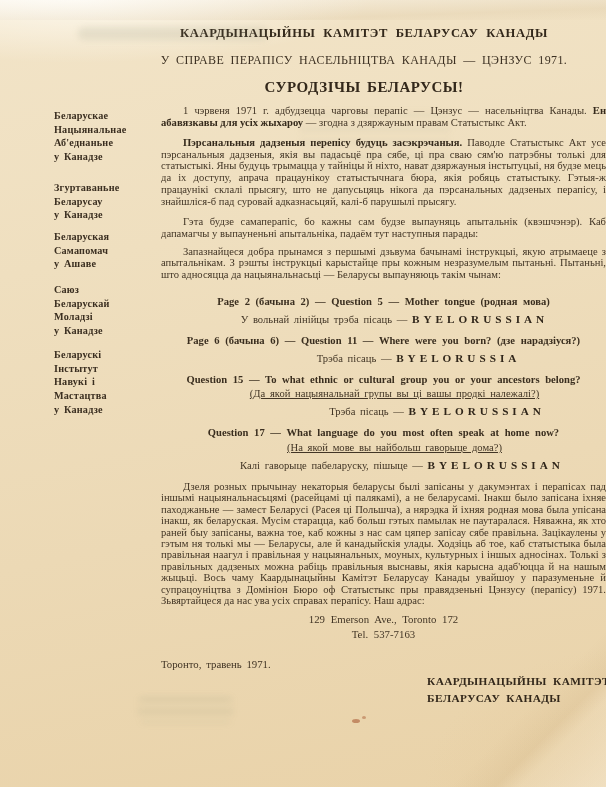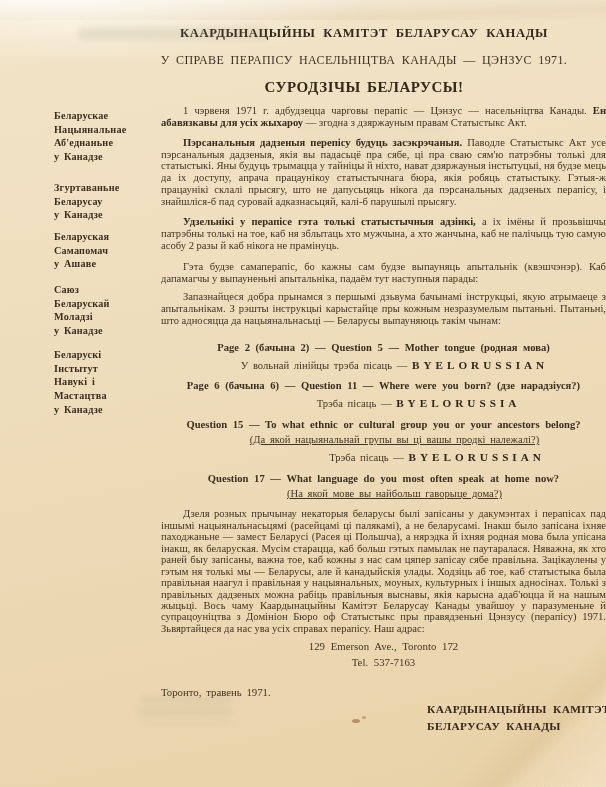--- a/index.html
+++ b/index.html
@@ -101,21 +101,20 @@
 Інстытут
 Навукі і
 Мастацтва
 у Канадзе</div>
 
     <div class="main">
       <p class="para"><span>1 чэрвеня 1971 г. адбудзецца чарговы перапіс — Цэнзус — насельніцтва Канады. </span><strong>Ен абавязкавы для усіх жыхароу</strong><span> — згодна з дзяржауным правам Статыстыкс Акт.</span></p>
 
       <p class="para"><strong>Пэрсанальныя дадзеныя перепісу будуць засэкрэчаныя.</strong><span> Паводле Статыстыкс Акт усе пэрсанальныя дадзеныя, якія вы падасьцё пра сябе, ці пра сваю сям'ю патрэбны толькі для статыстыкі. Яны будуць трымацца у тайніцы й ніхто, нават дзяржауныя інстытуцыі, ня будзе мець да іх доступу, апрача працаунікоу статыстычнага бюра, якія робяць статыстыку. Гэтыя-ж працаунікі склалі прысягу, што не дапусьцяць нікога да пэрсанальных дадзеных перапісу, і знайшліся-б пад суровай адказнасьцяй, калі-б парушылі прысягу.</span></p>
 
-      <p class="para p3"><strong>Удзельнікі у перапісе гэта толькі статыстычныя адзінкі,</strong><span> а іх імёны й прозьвішчы патрэбны толькі на тое, каб ня зблытаць хто мужчына, а хто жанчына, каб не палічыць тую самую асобу 2 разы й каб нікога не прамінуць.</span></p>
 
       <p class="para p4">Гэта будзе самаперапіс, бо кажны сам будзе выпауняць апытальнік (квэшчэнэр). Каб дапамагчы у выпауненьні апытальніка, падаём тут наступныя парады:</p>
 
       <p class="para p5">Запазнайцеся добра прынамся з першымі дзьвума бачынамі інструкцыі, якую атрымаеце з апытальнікам. З рэшты інструкцыі карыстайце пры кожным незразумелым пытаньні. Пытаньні, што адносяцца да нацыянальнасьці — Беларусы выпауняюць такім чынам:</p>
 
       <div class="qblock">
         <div class="qline">Page 2 (бачына 2) — Question 5 — Mother tongue (родная мова)</div>
         <div class="aline a1"><span>У вольнай лінійцы трэба пісаць — </span><span class="answer">BYELORUSSIAN</span></div>
       </div>
 
@@ -126,20 +125,21 @@
 
       <div class="qblock">
         <div class="qline">Question 15 — To what ethnic or cultural group you or your ancestors belong?</div>
         <div class="qnote">(Да якой нацыянальнай групы вы ці вашы продкі належалі?)</div>
         <div class="aline a3"><span>Трэба пісаць — </span><span class="answer">BYELORUSSIAN</span></div>
       </div>
 
       <div class="qblock">
         <div class="qline">Question 17 — What language do you most often speak at home now?</div>
         <div class="qnote">(На якой мове вы найбольш гаворыце дома?)</div>
+        <div class="aline a4"><span>Калі гаворыце пабеларуску, пішыце — </span><span class="answer">BYELORUSSIAN</span></div>
       </div>
 
       <p class="para closing">Дзеля розных прычынау некаторыя беларусы былі запісаны у дакумэнтах і перапісах пад іншымі нацыянальнасьцямі (расейцамі ці палякамі), а не беларусамі. Інакш было запісана іхняе паходжаньне — замест Беларусі (Расея ці Польшча), а нярэдка й іхняя родная мова была упісана інакш, як беларуская. Мусім старацца, каб больш гэтых памылак не паутаралася. Няважна, як хто раней быу запісаны, важна тое, каб кожны з нас сам цяпер запісау сябе правільна. Зацікаулены у гэтым ня толькі мы — Беларусы, але й канадыйскія улады. Ходзіць аб тое, каб статыстыка была правільная наагул і правільная у нацыянальных, моуных, культурных і іншых адносінах. Толькі з правільных дадзеных можна рабіць правільныя выснавы, якія карысна адаб'юцца й на нашым жыцьці. Вось чаму Каардынацыйны Камітэт Беларусау Канады увайшоу у паразуменьне й супрацоуніцтва з Домініон Бюро оф Статыстыкс пры правядзеньні Цэнзусу (перапісу) 1971. Зьвяртайцеся да нас ува усіх справах перапісу. Наш адрас:</p>
 
       <div class="addr">
         <div>129  Emerson  Ave.,  Toronto  172</div>
         <div>Tel.  537-7163</div>
       </div>
 
       <div class="footer-row">

